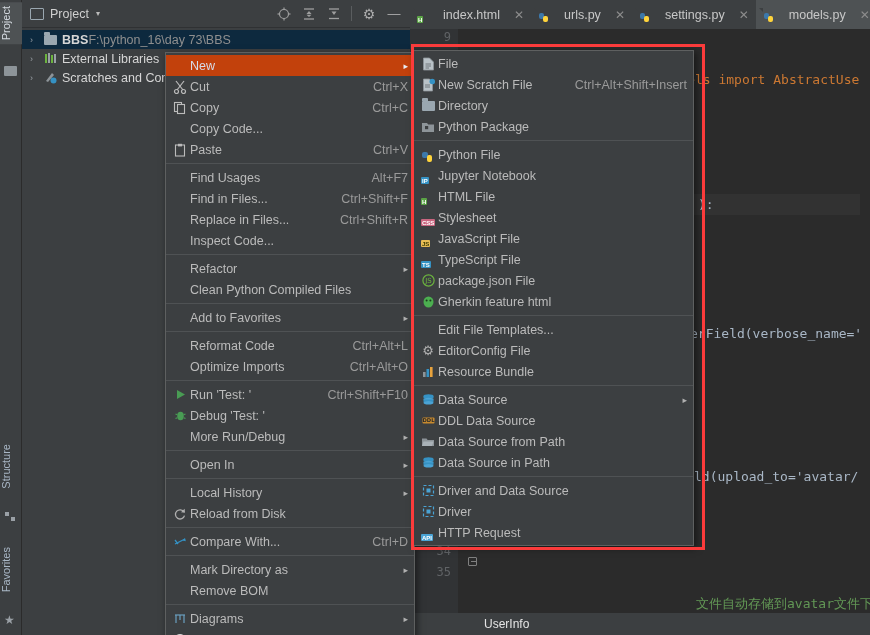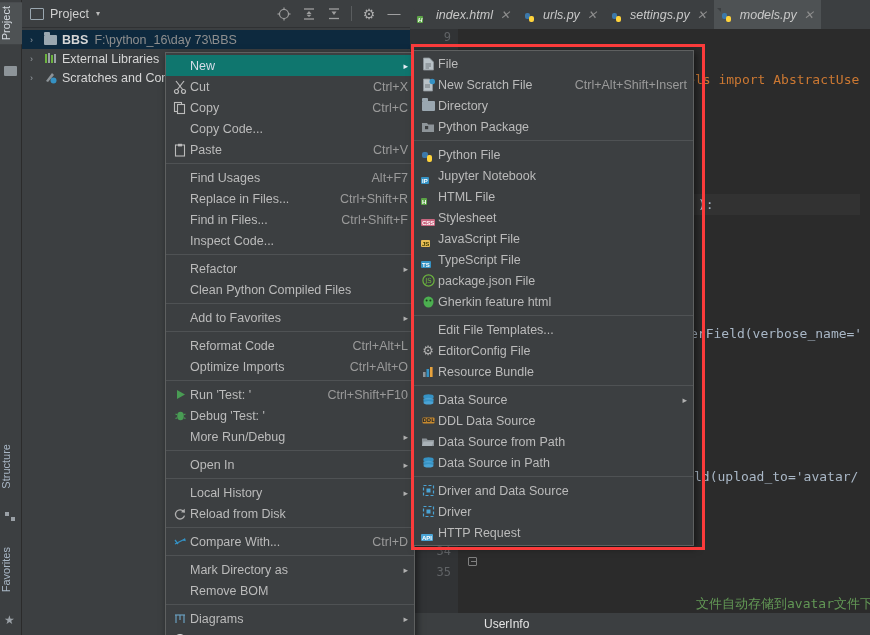--- a/index.html
+++ b/index.html
@@ -42,33 +42,33 @@
   .tsep { width: 1px; height: 15px; background: #5a5d5f; }
 
   .tree { padding-top: 2px; }
   .trow {
     display: flex; align-items: center; height: 19px;
     padding-left: 8px; font-size: 12.5px; white-space: nowrap;
   }
   .trow.selected { background: #0d293e; }
   .arrow { width: 13px; color: #9aa0a6; font-size: 9px; }
   .tname { color: #d6d6d6; font-weight: bold; }
-  .tpath { color: #8f8f8f; font-weight: normal; margin-left: 6px; }
+  .tpath { color: #8f8f8f; font-weight: normal; }
   .tlabel { color: #d6d6d6; }
   .tico { width: 15px; height: 15px; margin-right: 4px; display: inline-flex; align-items: center; justify-content: center; }
 
   
   .editor {
     position: absolute; left: 410px; top: 0; width: 460px; height: 635px;
     background: #2b2b2b;
   }
   .tabbar { height: 29px; background: #3c3f41; display: flex; align-items: stretch; }
   .tab {
-    display: flex; align-items: center; gap: 5px; padding: 0 7px;
-    font-size: 12.5px; color: #c8c8c8; white-space: nowrap; font-style: italic;
+    display: flex; align-items: center; gap: 12px; padding: 0 7px;
+    font-size: 12.5px; color: #c8c8c8; white-space: nowrap;
   }
   .tab.active { background: #4e5254; }
   .tab-x { color: #8d8d8d; font-size: 12px; margin-left: 2px; }
 
   .codearea { position: absolute; top: 29px; left: 0; right: 0; bottom: 22px; background: #2b2b2b; overflow: hidden; }
   .gutter {
     position: absolute; left: 0; top: 0; width: 48px; height: 100%;
     background: #313335; color: #606366; font-family: "DejaVu Sans Mono", monospace;
     font-size: 12px; text-align: right; padding-right: 7px;
   }
@@ -106,21 +106,21 @@
     padding: 2px 0;
   }
   #main-menu { left: 165px; top: 52px; width: 250px; }
   #sub-menu  { left: 413px; top: 50px; width: 281px; }
 
   .mi {
     position: relative; display: flex; align-items: center;
     height: 21px; padding: 0 6px 0 4px; font-size: 12.5px; color: #bbbbbb;
     white-space: nowrap;
   }
-  .mi.sel { background: #0f766e; color: #d6dce8; }
+  .mi.sel { background: #c2410c; color: #d6dce8; }
   .mi-ico { width: 20px; min-width: 20px; display: inline-flex; align-items: center; justify-content: center; }
   .mi-label { flex: 0 0 auto; }
   .mi-short { margin-left: auto; padding-left: 22px; color: #9a9a9a; font-size: 12.5px; }
   .mi-arrow { margin-left: auto; padding-left: 14px; color: #b0b0b0; font-size: 9px; }
   .mi.sel .mi-arrow { color: #e8edf5; }
   .msep { height: 1px; background: #4f5254; margin: 3px 0; }
   .folder {
     width: 13px; height: 10px; background: #9aa7b0; border-radius: 1px;
     position: relative;
   }
@@ -374,27 +374,27 @@
 
     <div class="msep"></div>
 
     <div class="mi">
       <span class="mi-ico"></span>
       <span class="mi-label">Find Usages</span>
       <span class="mi-short">Alt+F7</span>
     </div>
     <div class="mi">
       <span class="mi-ico"></span>
+      <span class="mi-label">Find in Files...</span>
+      <span class="mi-short">Ctrl+Shift+F</span>
+    </div>
+    <div class="mi">
+      <span class="mi-ico"></span>
       <span class="mi-label">Replace in Files...</span>
       <span class="mi-short">Ctrl+Shift+R</span>
-    </div>
-    <div class="mi">
-      <span class="mi-ico"></span>
-      <span class="mi-label">Find in Files...</span>
-      <span class="mi-short">Ctrl+Shift+F</span>
     </div>
     <div class="mi">
       <span class="mi-ico"></span>
       <span class="mi-label">Inspect Code...</span>
     </div>
 
     <div class="msep"></div>
 
     <div class="mi">
       <span class="mi-ico"></span>

